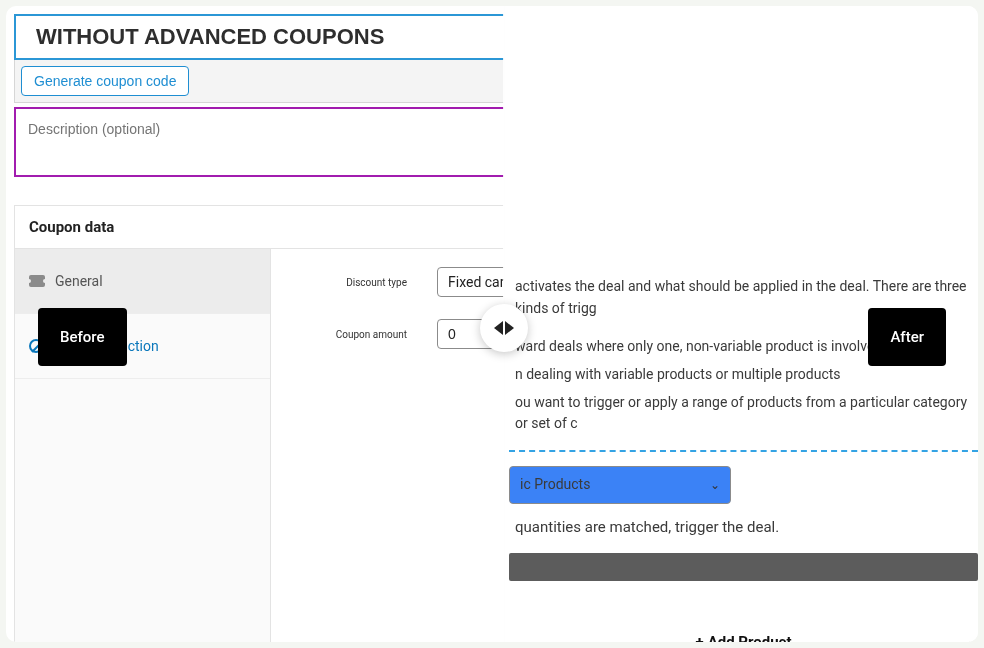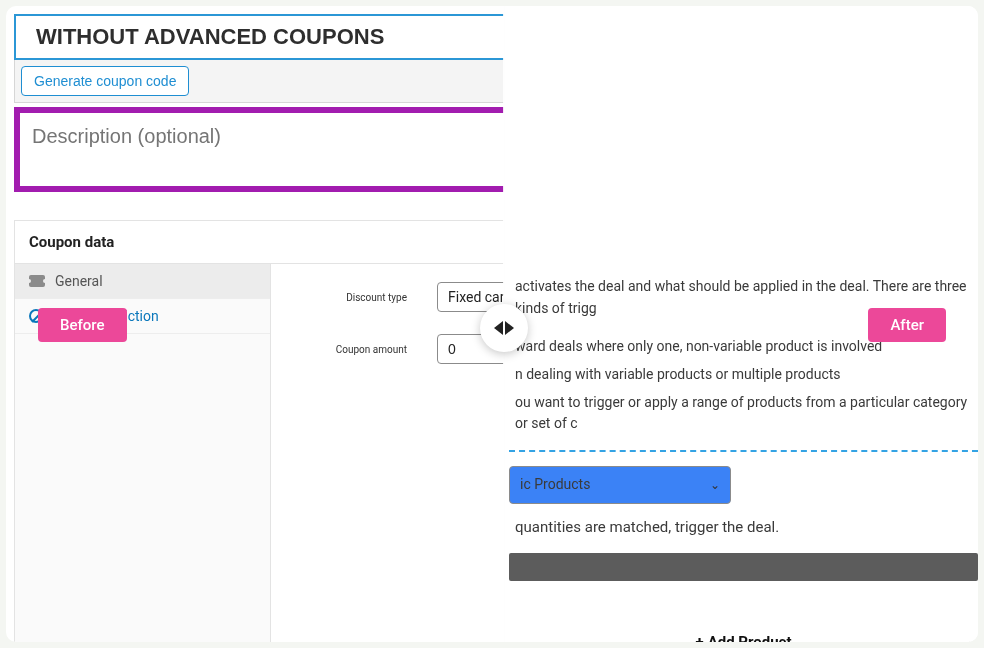--- a/index.html
+++ b/index.html
@@ -43,23 +43,23 @@
       border: 1px solid #1f8ed2;
       color: #1f8ed2;
       background: #fff;
       border-radius: 4px;
       padding: 6px 12px;
       font-size: 14px;
       cursor: pointer;
     }
     .desc-input {
       width: 100%;
-      border: 6px solid #a21caf;
+      border: 2px solid #a21caf;
       padding: 12px 12px 38px 12px;
-      font-size: 20px;
+      font-size: 14px;
       color: #8e8e8e;
       margin-top: 4px;
       outline: none;
     }
     .panel {
       margin-top: 28px;
       border: 1px solid #e3e3e3;
       background: #fff;
     }
     .panel-header {
@@ -75,21 +75,21 @@
     }
     .sidebar {
       width: 256px;
       background: #fafafa;
       border-right: 1px solid #e3e3e3;
     }
     .tab {
       display: flex;
       align-items: center;
       gap: 10px;
-      padding: 9px 14px;
+      padding: 24px 14px;
       font-size: 14px;
       cursor: pointer;
       border-bottom: 1px solid #ededed;
       color: #0a77bb;
     }
     .tab.active {
       background: #ececec;
       color: #555;
     }
     .tab .ticket-icon {
@@ -199,24 +199,24 @@
       font-weight: 700;
       font-size: 15px;
       color: #111;
       padding: 4px 0 14px 0;
     }
     .addprod .plus { font-weight: 800; margin-right: 4px; }
 
     
     .badge {
       position: absolute;
-      background: #ec4899;
+      background: #000000;
       color: #fff;
       font-size: 15px;
-      padding: 8px 22px;
+      padding: 20px 22px;
       border-radius: 4px;
       font-weight: 500;
       z-index: 20;
     }
     .badge.before { top: 302px; left: 32px; }
     .badge.after  { top: 302px; right: 32px; }
 
     
     .handle {
       position: absolute;

